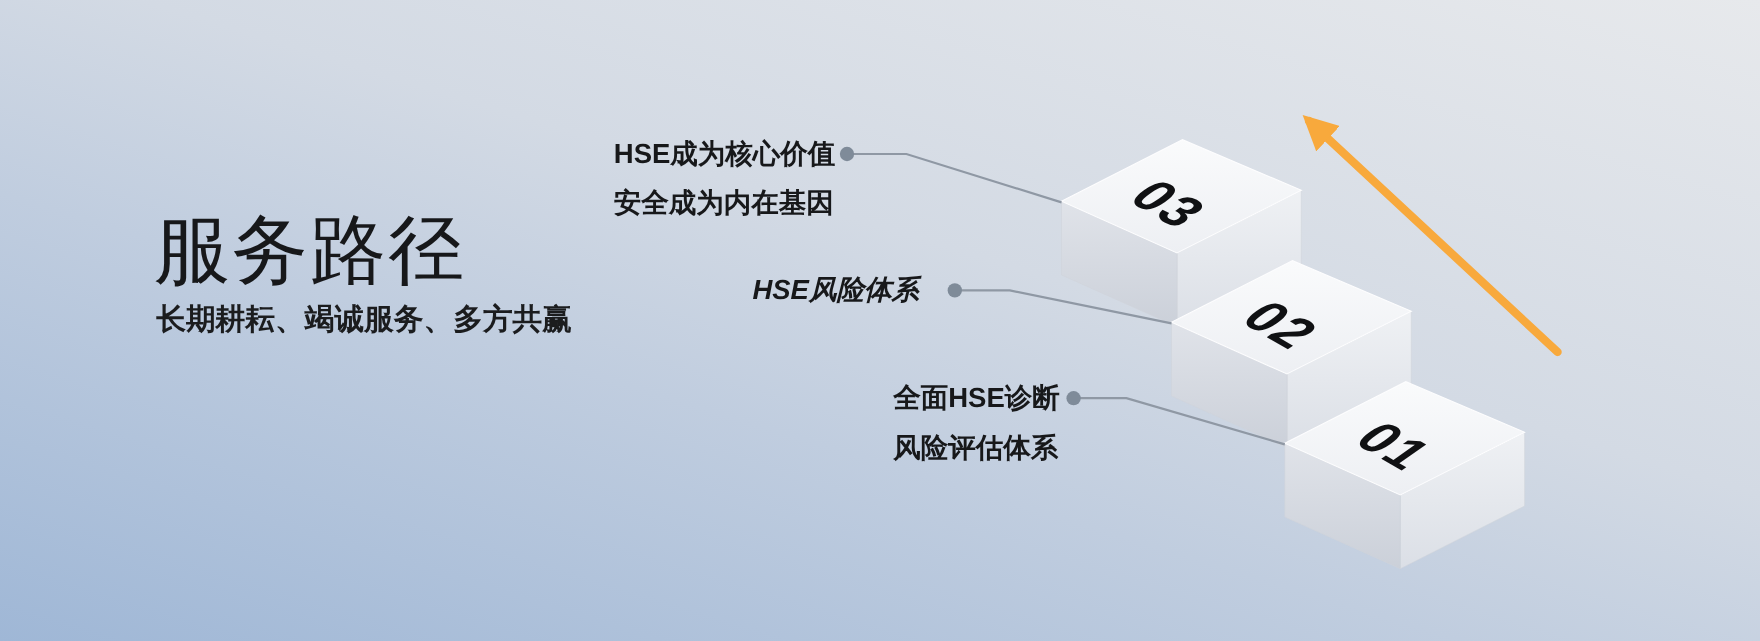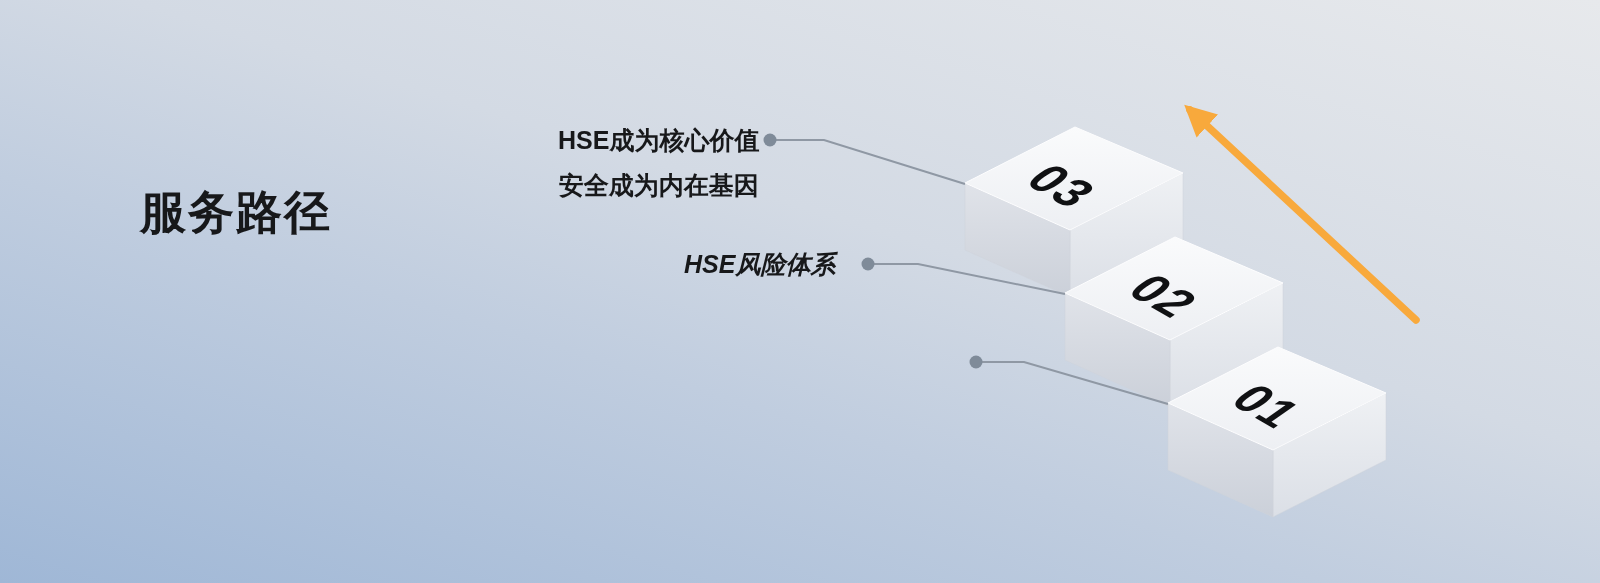--- a/index.html
+++ b/index.html
@@ -14,42 +14,41 @@
   .diagram-svg {
     position: absolute;
     left: 0; top: 0;
     width: 1600px;
     height: 583px;
   }
   .page-title {
     position: absolute;
     left: 140px;
     top: 182px;
-    font-size: 46px;
-    font-weight: 700;
+    font-size: 69px;
+    font-weight: 400;
     letter-spacing: 2px;
     color: #17181a;
     white-space: nowrap;
   }
   .page-subtitle {
     position: absolute;
     left: 142px;
     top: 272px;
     font-size: 27px;
     font-weight: 700;
     color: #1b1c1e;
     white-space: nowrap;
   }
   .callout {
     position: absolute;
     color: #17181a;
     font-size: 25px;
     font-weight: 700;
     white-space: nowrap;
-    text-align: center;
   }
   .callout-line {
     height: 45px;
     line-height: 45px;
   }
   .step-number {
     font-size: 46px;
     font-weight: 700;
     letter-spacing: 2px;
     fill: #101113;
@@ -110,22 +109,27 @@
     <g>
       <circle cx="770" cy="140" r="6.5" fill="#7f8b99"></circle>
       <circle cx="868" cy="264" r="6.5" fill="#7f8b99"></circle>
       <circle cx="976" cy="362" r="6.5" fill="#7f8b99"></circle>
     </g>
 
     <line x1="1416" y1="320" x2="1190" y2="110" stroke-width="7.5" stroke-linecap="round" marker-end="url(#arrowhead)" stroke="#f8a93c"></line>
   </svg>
 
   <div class="page-title">服务路径</div>
+  <div class="page-subtitle">长期耕耘、竭诚服务、多方共赢</div>
 
   <div class="callout" style="left:558px; top:118px;">
     <div class="callout-line">HSE成为核心价值</div>
     <div class="callout-line">安全成为内在基因</div>
   </div>
   <div class="callout" style="left:684px; top:242px;font-style:italic;">
     <div class="callout-line">HSE风险体系</div>
   </div>
+  <div class="callout" style="left:812px; top:340px;">
+    <div class="callout-line">全面HSE诊断</div>
+    <div class="callout-line">风险评估体系</div>
+  </div>
 
 </div>
 
 </body></html>

